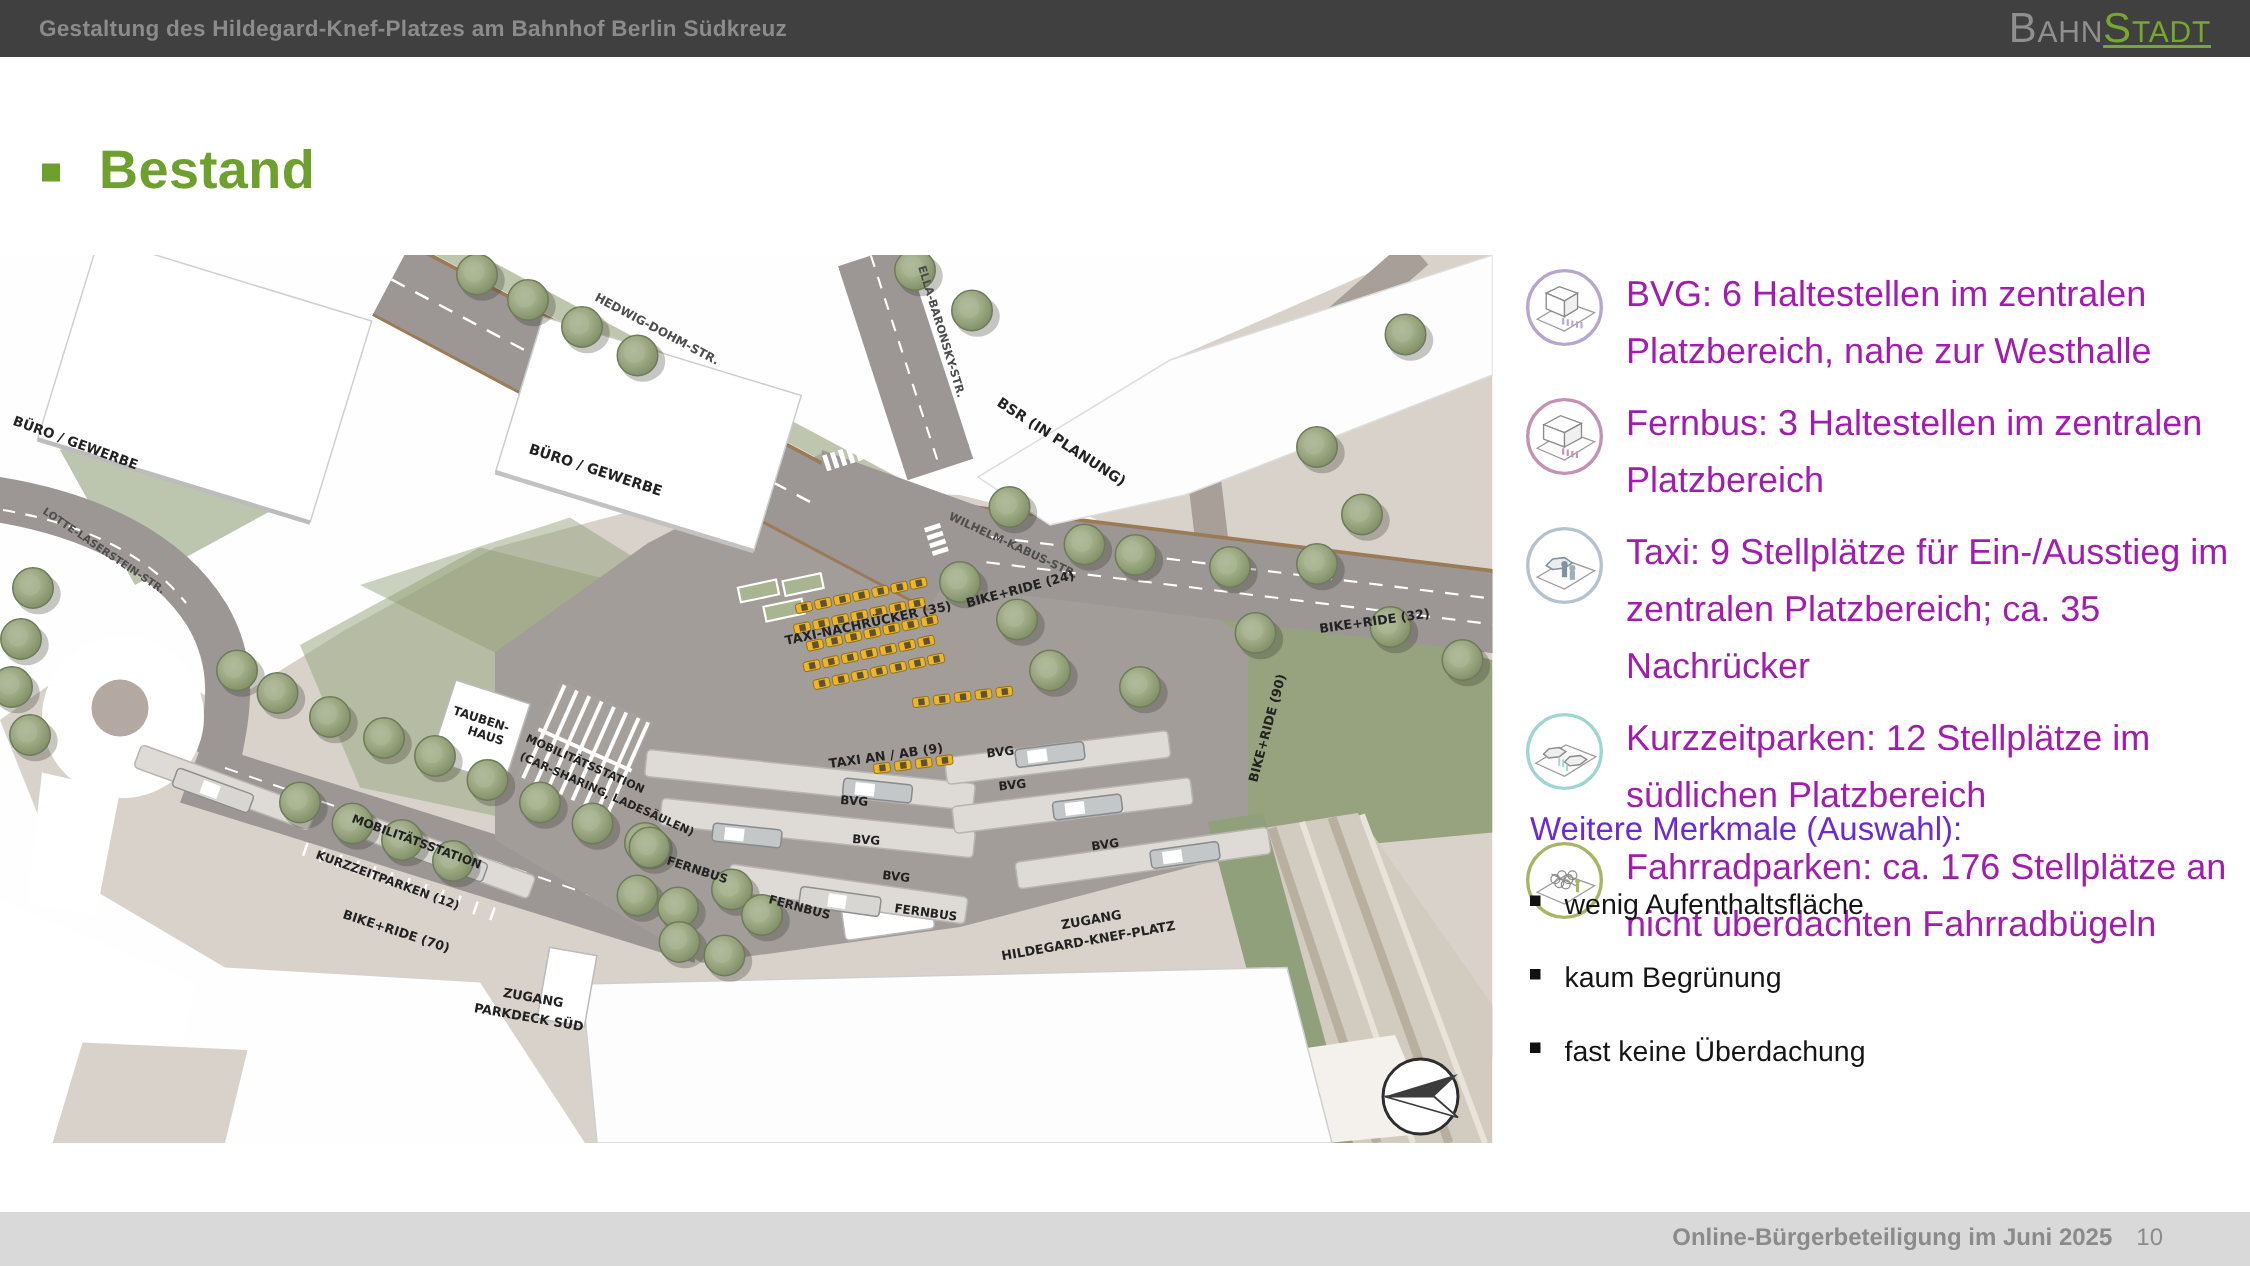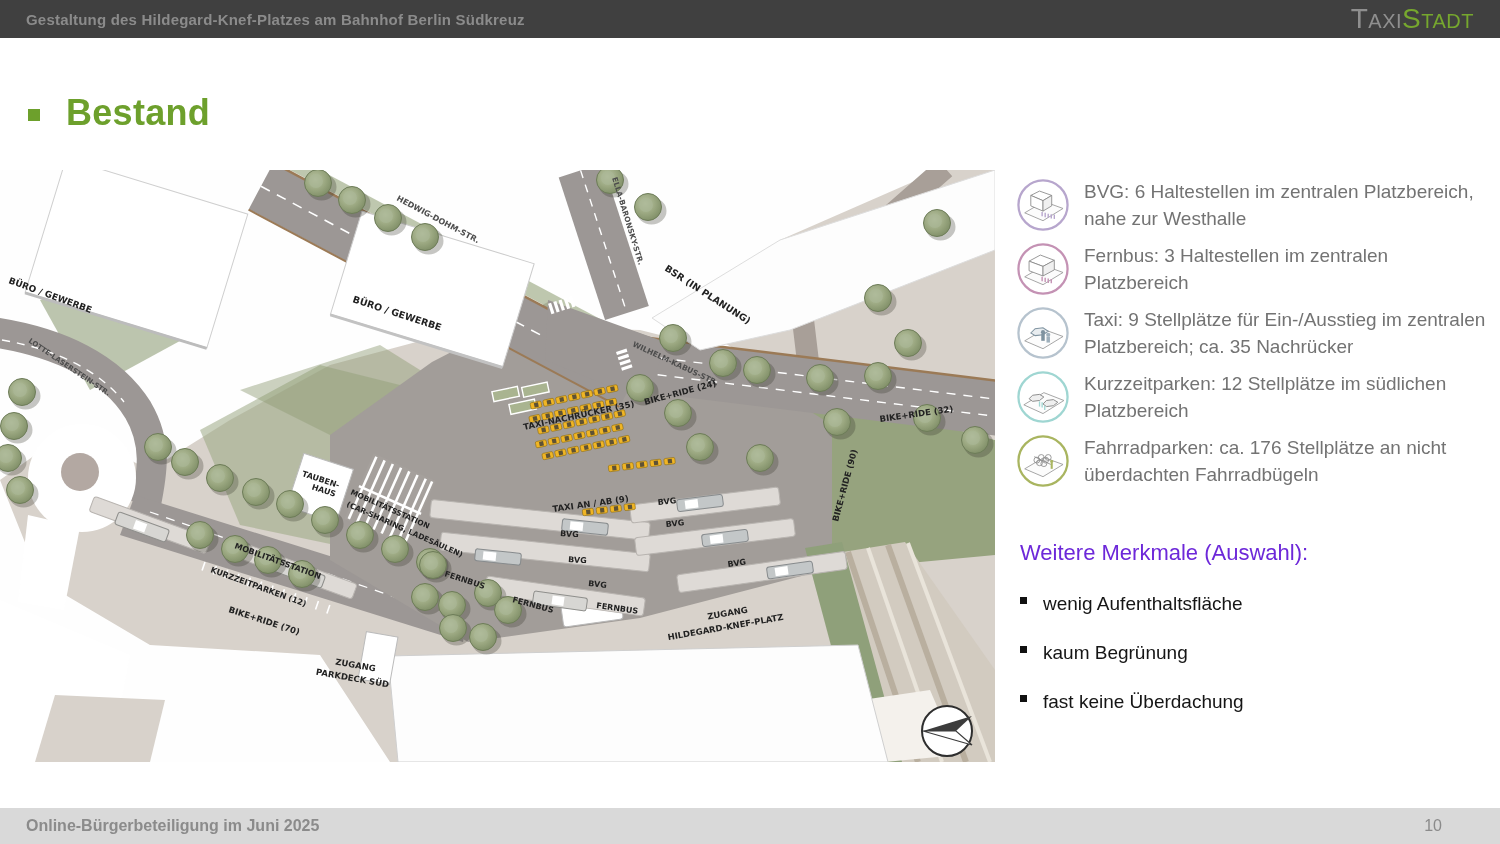--- a/index.html
+++ b/index.html
@@ -9,54 +9,54 @@
   }
   
   .topbar{
     position:absolute;left:0;top:0;width:1500px;height:38px;
     background:#404040;display:flex;align-items:center;justify-content:space-between;
     box-sizing:border-box;padding:0 26px;
   }
   .topbar .doc-title{font-size:15px;font-weight:bold;color:#8b8b8b;letter-spacing:.2px;}
   .logo{font-variant:small-caps;font-size:28px;letter-spacing:.5px;line-height:1;}
   .logo .p1{color:#8f8f8f;}
-  .logo .p2{color:#76a72e;}
+  .logo .p2{color:#76a72e;text-decoration:underline;}
   .bottombar{
     position:absolute;left:0;top:808px;width:1500px;height:36px;
-    background:#d9d9d9;display:flex;align-items:center;justify-content:space-between;
+    background:#d9d9d9;display:flex;align-items:center;justify-content:flex-end;
     box-sizing:border-box;padding:12px 26px;
   }
   .bottombar .foot-left{font-size:16px;font-weight:bold;color:#8b8b8b;}
   .bottombar .page-num{font-size:16px;color:#8b8b8b;margin-right:32px;margin-left:16px;}
   
   .titlerow{position:absolute;left:28px;top:92px;display:flex;align-items:center;}
   .titlerow .sq{width:12px;height:12px;background:#6da02c;margin-right:26px;margin-top:4px;}
   .titlerow h1{margin:0;font-size:36px;font-weight:bold;color:#6da02c;letter-spacing:.3px;}
   
   #map{position:absolute;left:0;top:170px;}
   #map text{font-family:"DejaVu Sans",sans-serif;}
   .lbl{font-weight:bold;fill:#222;}
   .street{font-weight:bold;fill:#4d4d4d;}
   
   .legend{position:absolute;left:1016px;top:178px;width:470px;}
   .legend-item{display:flex;align-items:flex-start;margin-bottom:10px;}
   .legend-item svg{flex:0 0 54px;margin-right:14px;}
-  .legend-item .txt{font-size:19px;line-height:27px;color:#737373;width:402px;}
+  .legend-item .txt{font-size:24px;line-height:38px;color:#a21caf;width:402px;}
   .merkmale{position:absolute;left:1020px;top:508px;width:460px;}
   .merkmale .mhead{font-size:22px;color:#6d28d9;margin-bottom:12px;margin-top:32px;}
   .mrow{display:flex;align-items:center;margin-bottom:9.5px;margin-top:28px;}
   .mrow .bsq{width:7px;height:7px;background:#111;margin-right:16px;flex:0 0 7px;transform:translateY(-4px);}
   .mrow .mtxt{font-size:19px;color:#151515;line-height:1.1;}
 </style>
 </head>
 <body>
 
 <div class="topbar">
   <span class="doc-title">Gestaltung des Hildegard-Knef-Platzes am Bahnhof Berlin Südkreuz</span>
-  <span class="logo"><span class="p1">Taxi</span><span class="p2">Stadt</span></span>
+  <span class="logo"><span class="p1">Bahn</span><span class="p2">Stadt</span></span>
 </div>
 
 <div class="titlerow">
   <span class="sq"></span>
   <h1>Bestand</h1>
 </div>
 
 <svg id="map" width="995" height="592" viewBox="0 170 995 592">
   <defs>
     <radialGradient id="treeG" cx="40%" cy="38%" r="70%">

